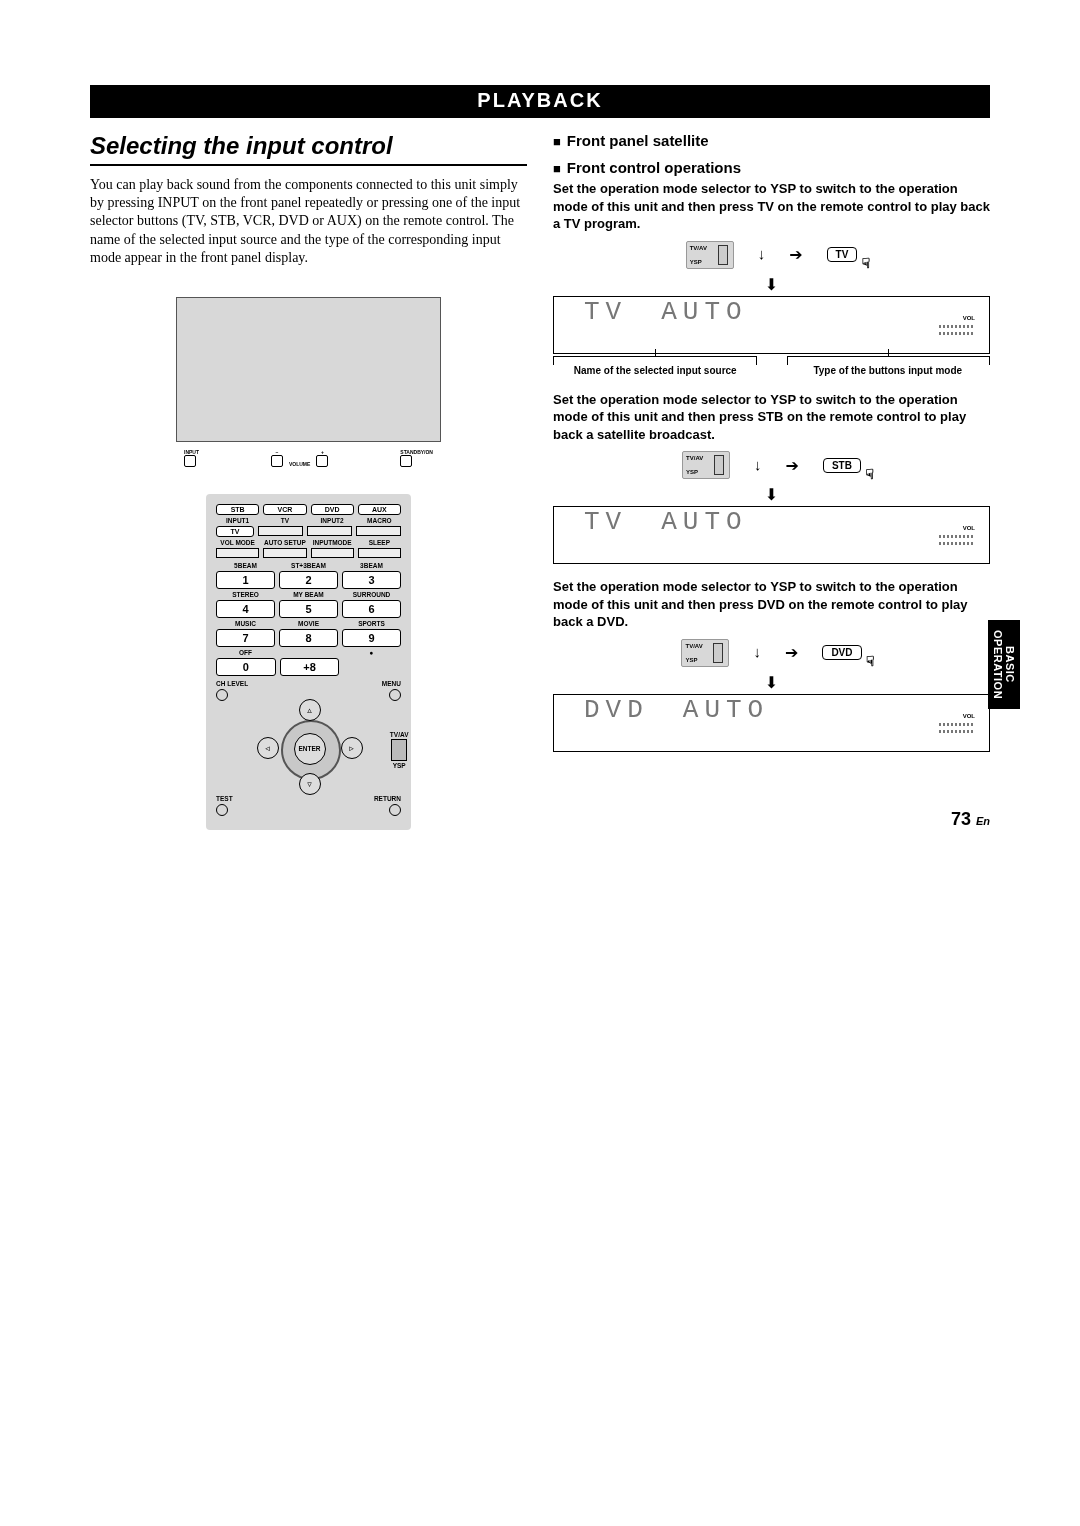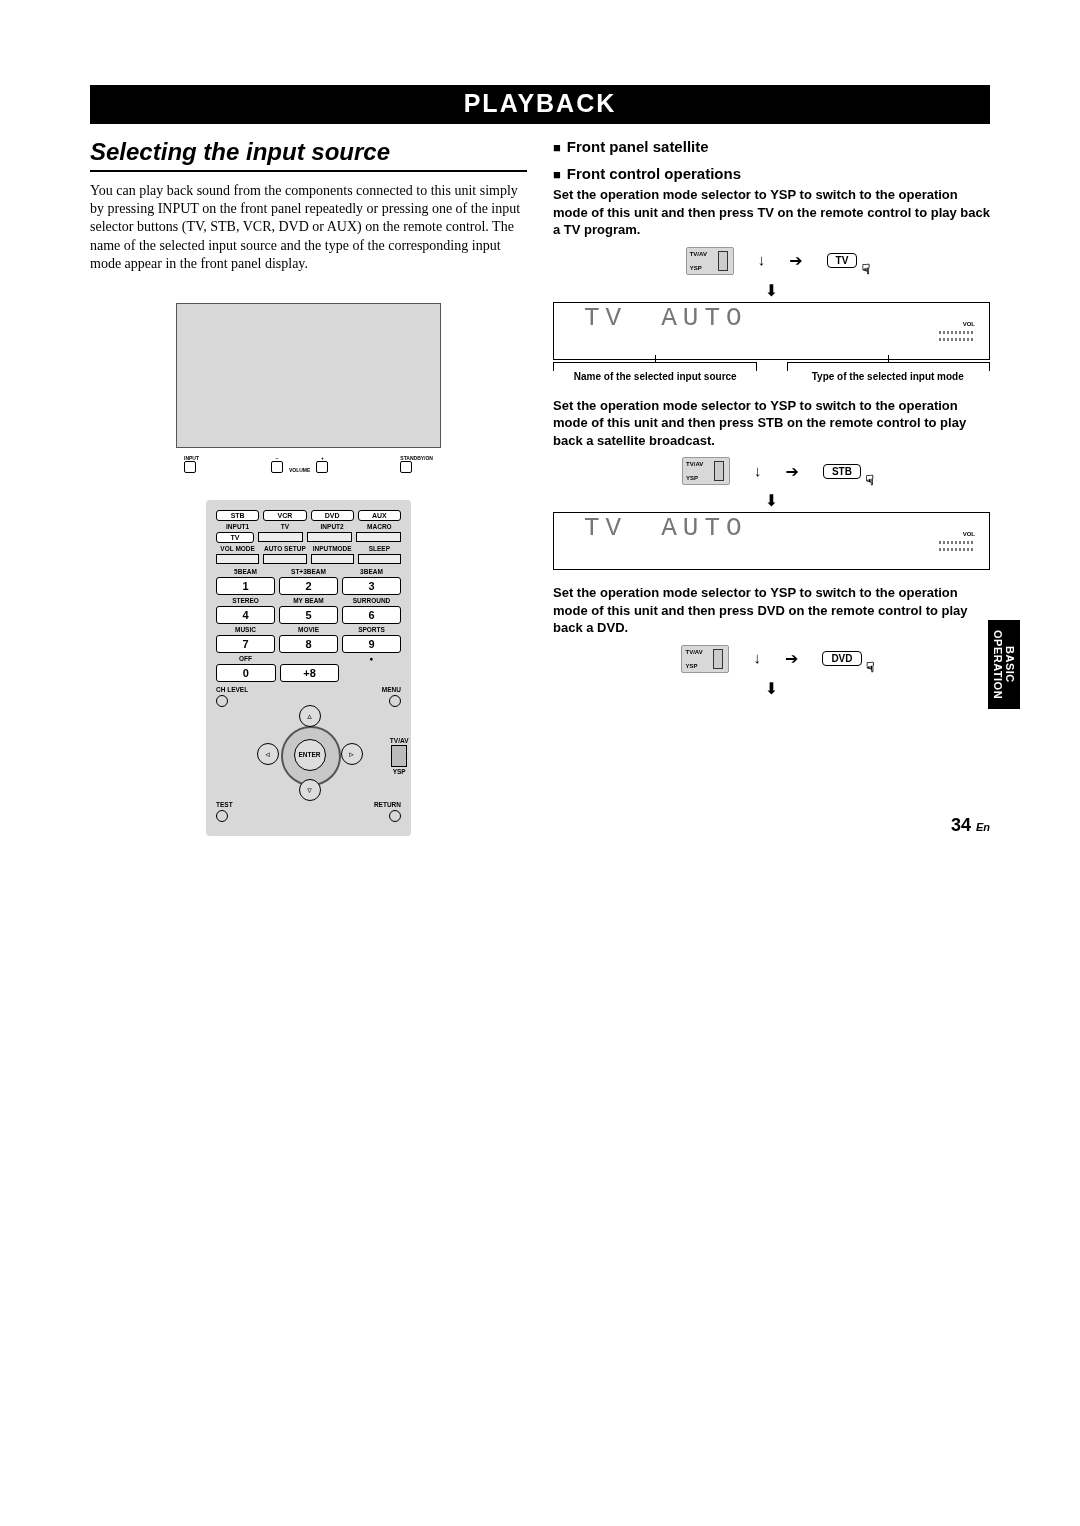--- a/index.html
+++ b/index.html
@@ -14,21 +14,21 @@
     padding: 85px 90px 40px 90px;
     position: relative;
     box-sizing: border-box;
   }
   .title-bar {
     background: #000;
     color: #fff;
     text-align: center;
     font-family: "Arial Black", Arial, sans-serif;
     font-weight: 900;
-    font-size: 25px;
+    font-size: 20px;
     letter-spacing: 2px;
     padding: 4px 0 6px 0;
     margin-bottom: 14px;
   }
   .cols {
     display: flex;
     gap: 26px;
   }
   .col {
     flex: 1 1 50%;
@@ -163,21 +163,21 @@
 </style>
 </head>
 <body>
 
 <div class="page">
   <div class="title-bar">PLAYBACK</div>
 
   <div class="cols">
 
     <div class="col">
-      <h2 class="section-title">Selecting the input source</h2>
+      <h2 class="section-title">Selecting the input control</h2>
       <p class="body">You can play back sound from the components connected to this unit simply by pressing INPUT on the front panel repeatedly or pressing one of the input selector buttons (TV, STB, VCR, DVD or AUX) on the remote control. The name of the selected input source and the type of the corresponding input mode appear in the front panel display.</p>
 
       <div class="front-panel">
         <div class="screen"></div>
         <div class="fp-row">
           <div class="fp-group">
               <div>INPUT</div>
               <div class="fp-btn"></div>
             </div>
           <div class="fp-group" style="display:flex; gap:6px; align-items:flex-end;">
@@ -327,21 +327,21 @@
               <div class="bar"></div>
               <div class="bar"></div>
             </div>
         </div>
         <div class="bracket-row">
             <div class="bracket"></div>
             <div class="bracket"></div>
           </div>
         <div class="cap-row">
           <div class="cap">Name of the selected input source</div>
-          <div class="cap">Type of the selected input mode</div>
+          <div class="cap">Type of the buttons input mode</div>
         </div>
       </div>
 
       <p class="bold">Set the operation mode selector to YSP to switch to the operation mode of this unit and then press STB on the remote control to play back a satellite broadcast.</p>
 
       <div class="diagram">
         <div class="top-line">
           <div class="switch">
             <div>TV/AV</div>
               <div style="height:8px"></div>
@@ -369,26 +369,34 @@
           <div class="switch">
             <div>TV/AV</div>
               <div style="height:8px"></div>
               <div>YSP</div>
           </div>
           <span class="down-sm">↓</span>
             <span class="right-arrow">➔</span>
           <span class="btn-label"><span>DVD</span><span class="hand">☟</span></span>
         </div>
         <div class="big-down">⬇</div>
+        <div class="display-box">
+          <span class="seg"><span>DVD</span><span class="sp"></span><span>AUTO</span></span>
+          <div class="vol-bar">
+              <div class="lbl">VOL</div>
+              <div class="bar"></div>
+              <div class="bar"></div>
+            </div>
+        </div>
       </div>
 
     </div>
   </div>
 
   <div class="side-tab one">
     <span>BASIC</span><br><span>OPERATION</span>
   </div>
   <div class="side-tab two">English</div>
 
   <div class="page-num">
-    <span>34</span> <span class="en">En</span>
+    <span>73</span> <span class="en">En</span>
   </div>
 </div>
 
 </body></html>

